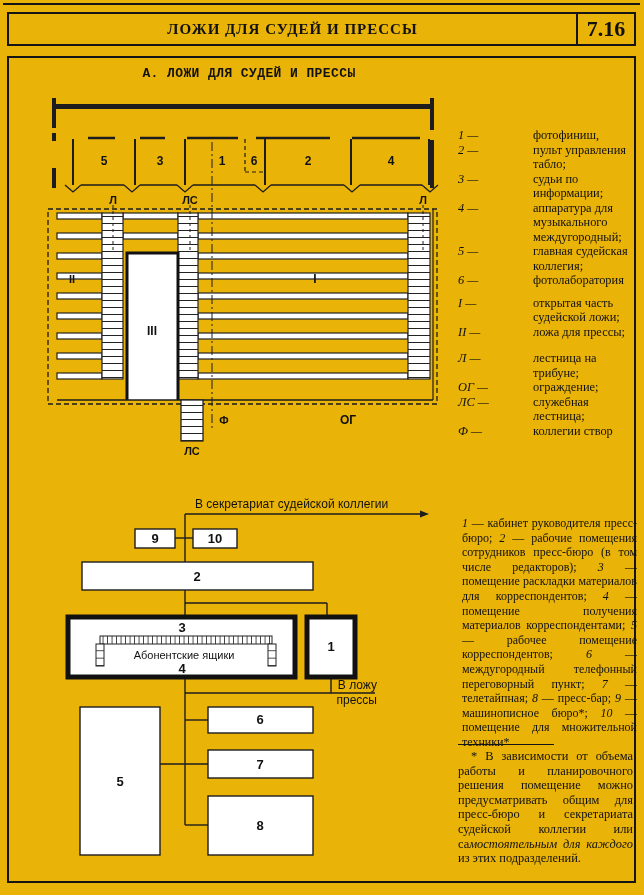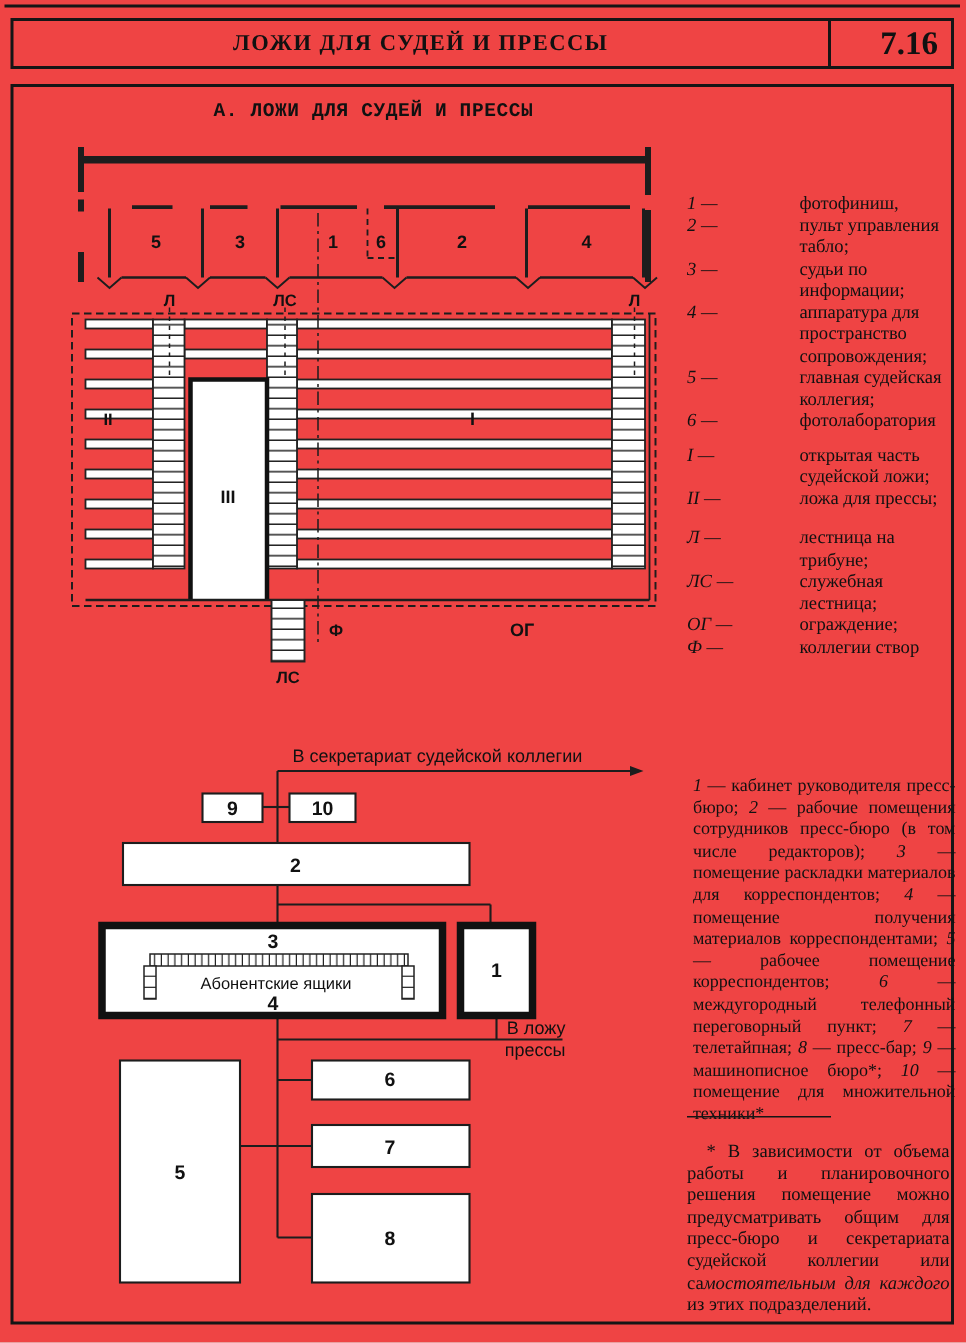--- a/index.html
+++ b/index.html
@@ -1,42 +1,42 @@
 <!DOCTYPE html>
 <html><head>
 <meta charset="utf-8">
 <style>
   html,body{margin:0;padding:0;background:#e8e8e8;}
-  .page{position:relative;width:644px;height:895px;background:#ef4444;color:#111;
+  .page{position:relative;width:644px;height:895px;background:#eab308;color:#111;
         font-family:"Liberation Serif",serif;overflow:hidden;}
   .abs{position:absolute;}
   .top-rule{left:3px;top:3px;width:637px;height:2px;background:#151515;}
   .header-box{left:7px;top:12px;width:629px;height:34px;border:2px solid #151515;
               box-sizing:border-box;display:flex;}
   .header-title{flex:1;text-align:center;font-weight:bold;font-size:15px;line-height:30px;
                 letter-spacing:1px;}
   .header-num{width:56px;border-left:2px solid #151515;text-align:center;font-weight:bold;
-              font-size:22px;line-height:30px;padding-left:24px;}
+              font-size:22px;line-height:30px;}
   .main-box{left:7px;top:56px;width:629px;height:827px;border:2px solid #151515;
             box-sizing:border-box;}
   .sec-title{font-weight:bold;font-size:13px;letter-spacing:.4px;text-align:center;}
   .a-title{left:38px;top:66px;width:422px;font-family:Liberation Mono, monospace;}
   .b-title{left:30px;top:459px;width:592px;}
   .legend-a{left:458px;top:128px;width:175px;font-size:12.4px;line-height:14.5px;}
   .li-row{display:flex;}
   .li-row .k{flex:0 0 35px;font-style:italic;}
   .li-row .t{flex:1;margin-left:40px;}
   .g2{margin-top:8px;}
   .g3{margin-top:12px;}
   .legend-b{left:458px;top:512px;width:175px;font-size:12px;line-height:14.6px;
             text-align:justify;margin:4px;}
   .legend-b i{font-style:italic;}
   .footnote{left:458px;top:744px;width:175px;font-size:12.4px;line-height:14.6px;}
   .fn-rule{width:96px;height:0;border-top:1.3px solid #151515;}
-  .footnote p{margin:15px 0 0 0;text-indent:13px;text-align:justify;}
+  .footnote p{margin:4px 0 0 0;text-indent:13px;text-align:justify;}
   .fn-em{font-style:italic;}
   svg{position:absolute;overflow:visible;}
   svg text{fill:#111;}
   .dg-num{font:700 12px "Liberation Sans",sans-serif;}
   .dg-num13{font:700 13px "Liberation Sans",sans-serif;}
   .dg-sm{font:700 11px "Liberation Sans",sans-serif;}
   .dg-lbl{font:12px "Liberation Sans",sans-serif;}
   .dg-lbl-s{font:11px "Liberation Sans",sans-serif;}
 </style>
 </head>
@@ -157,21 +157,21 @@
     <div class="li-row">
         <span class="k">2 —</span>
         <span class="t">пульт управления табло;</span>
       </div>
     <div class="li-row">
         <span class="k">3 —</span>
         <span class="t">судьи по информации;</span>
       </div>
     <div class="li-row">
         <span class="k">4 —</span>
-        <span class="t">аппаратура для пространство сопровождения;</span>
+        <span class="t">аппаратура для музыкального междугородный;</span>
       </div>
     <div class="li-row">
         <span class="k">5 —</span>
         <span class="t">главная судейская коллегия;</span>
       </div>
     <div class="li-row">
         <span class="k">6 —</span>
         <span class="t">фотолаборатория</span>
       </div>
     <div class="li-row g2">
@@ -180,26 +180,26 @@
       </div>
     <div class="li-row">
         <span class="k">II —</span>
         <span class="t">ложа для прессы;</span>
       </div>
     <div class="li-row g3">
         <span class="k">Л —</span>
         <span class="t">лестница на трибуне;</span>
       </div>
     <div class="li-row">
+        <span class="k">ОГ —</span>
+        <span class="t">ограждение;</span>
+      </div>
+    <div class="li-row">
         <span class="k">ЛС —</span>
         <span class="t">служебная лестница;</span>
-      </div>
-    <div class="li-row">
-        <span class="k">ОГ —</span>
-        <span class="t">ограждение;</span>
       </div>
     <div class="li-row">
         <span class="k">Ф —</span>
         <span class="t">коллегии створ</span>
       </div>
   </div>
 
 
   <svg class="abs" style="left:40px;top:490px;" width="420" height="378" viewBox="40 490 420 378">
 

